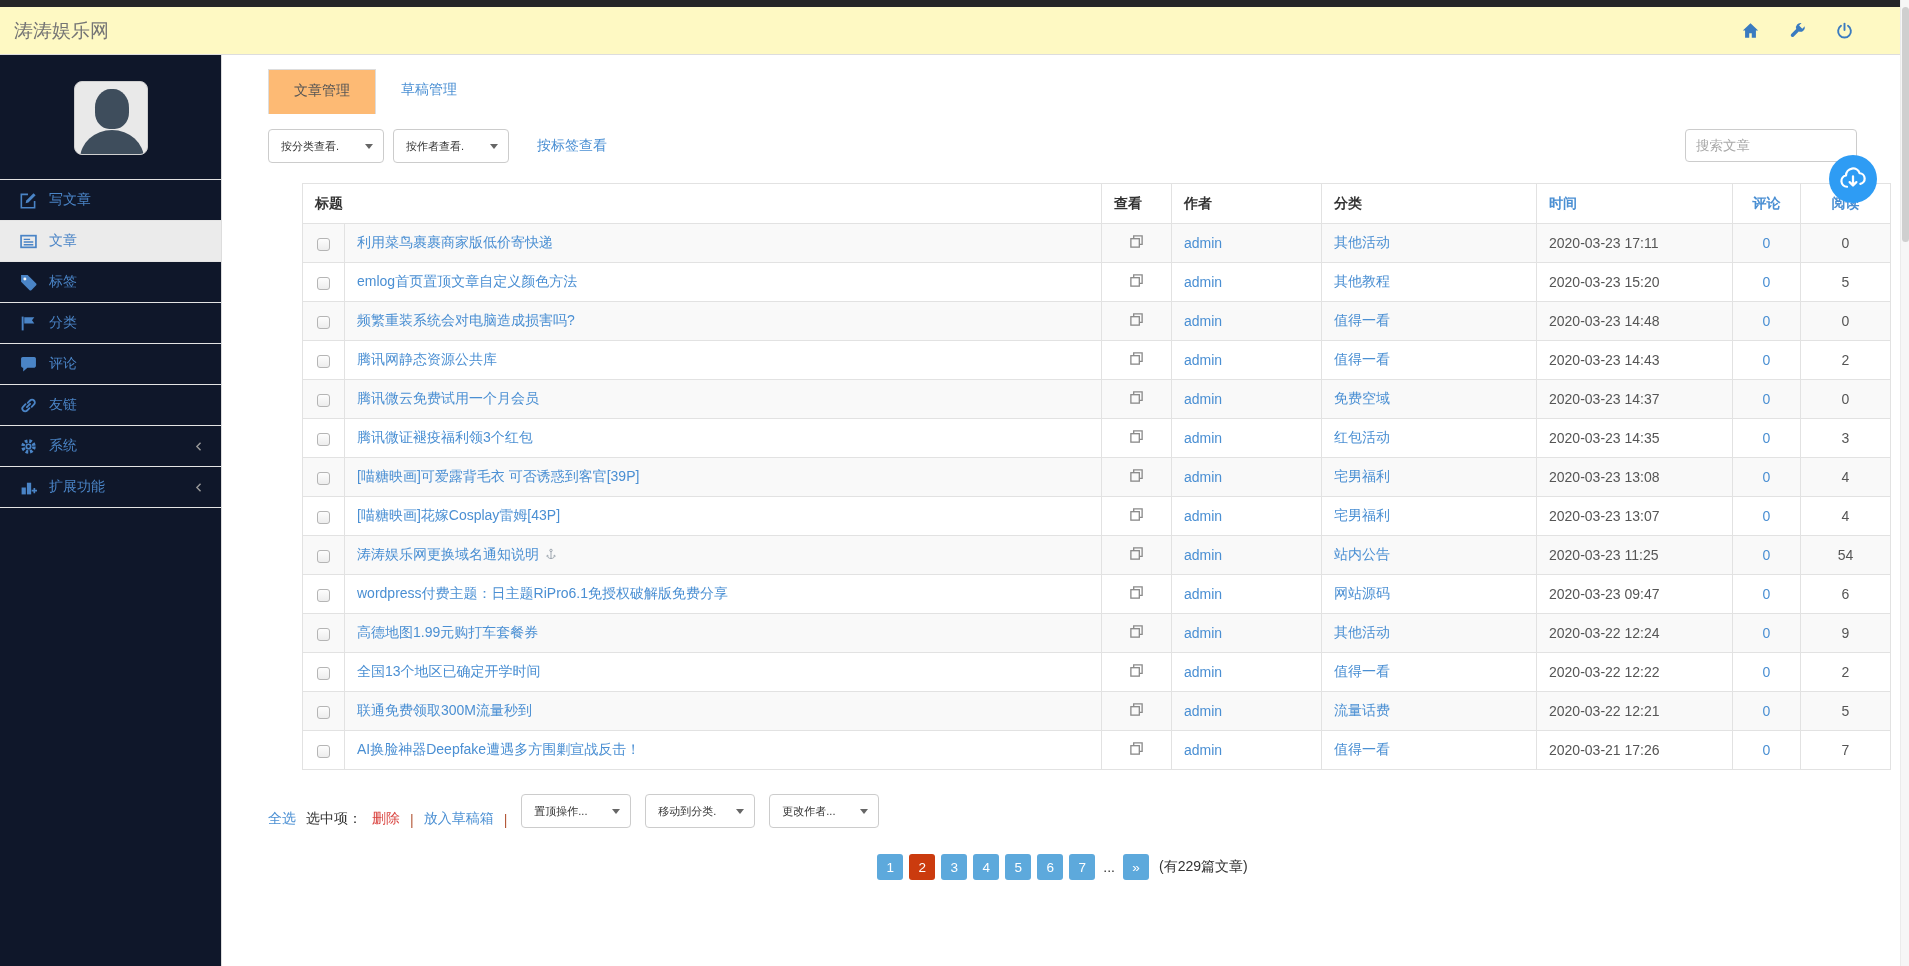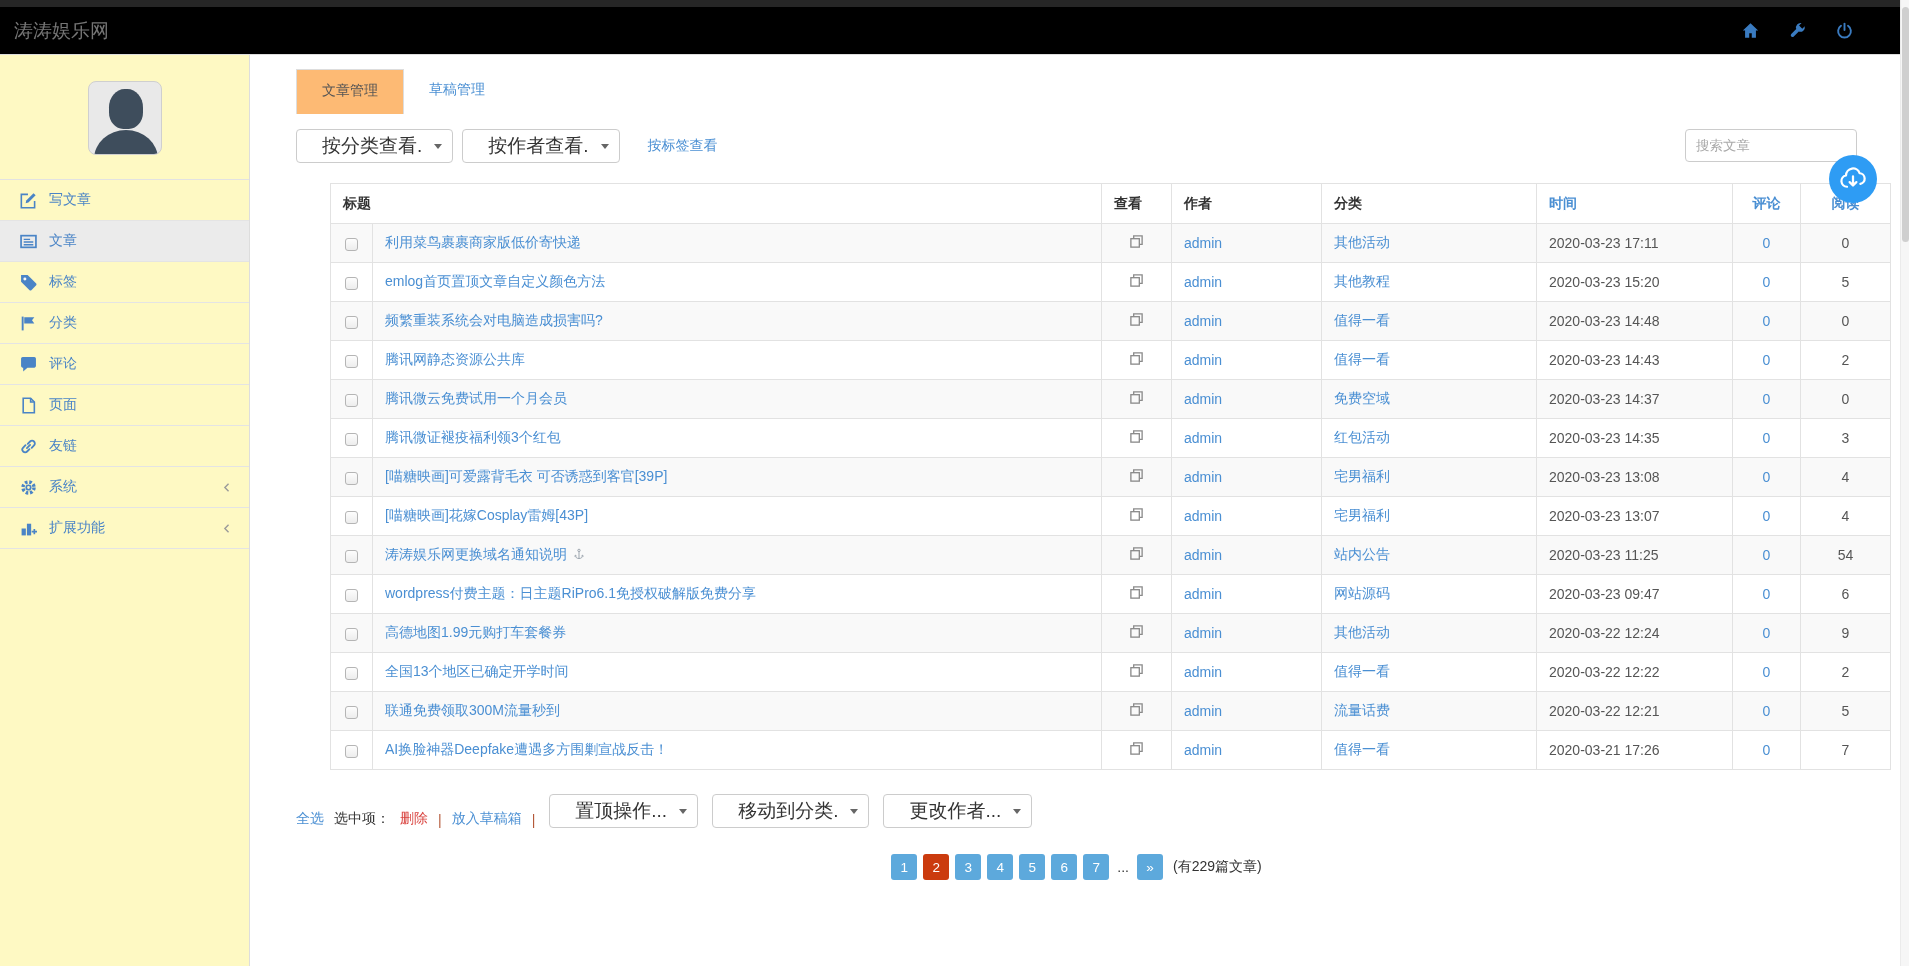--- a/index.html
+++ b/index.html
@@ -7,30 +7,30 @@
     --red:#d9433f; --fab:#2e9cf4; --border:#e2e2e2;
   }
   *{box-sizing:border-box;}
   html,body{margin:0;padding:0;}
   body{width:1909px;height:966px;position:relative;overflow:hidden;background:#fff;
        font-family:"Liberation Sans", sans-serif;}
   svg{display:block;}
 
   
   .topstrip{height:7px;background:#262626;}
-  .topbar{height:48px;background:#000000;border-bottom:1px solid #ddd;display:flex;align-items:center;
+  .topbar{height:48px;background:#fef9c3;border-bottom:1px solid #ddd;display:flex;align-items:center;
           padding:0 56px 0 14px;}
   .site-title{font-size:19px;color:#757575;flex:1;}
   .top-actions{display:flex;gap:30px;align-items:center;}
   .top-action{cursor:pointer;color:#3a7bc0;}
   .top-action svg{width:17px;height:17px;}
 
   
   .layout{display:flex;height:911px;}
-  .sidebar{width:250px;flex:none;background:#fef9c3;border-right:1px solid #ddd;}
+  .sidebar{width:222px;flex:none;background:#0f172a;border-right:1px solid #ddd;}
   .avatar-wrap{padding:26px 0 24px;display:flex;justify-content:center;border-bottom:1px solid #e2e2e2;}
   .avatar{width:74px;height:74px;border-radius:8px;border:1px solid #cfcfcf;background:#e9e9e9;
           position:relative;overflow:hidden;}
   .avatar::before{content:'';position:absolute;width:34px;height:40px;background:#3e4d5c;
           border-radius:46% 46% 42% 42%;left:20px;top:7px;}
   .avatar::after{content:'';position:absolute;width:64px;height:32px;background:#3e4d5c;
           border-radius:52% 52% 0 0 / 95% 95% 0 0;left:5px;bottom:-8px;}
   .side-item{height:41px;display:flex;align-items:center;padding:0 16px 0 20px;
           border-bottom:1px solid #e4e4e4;color:var(--sideblue);font-size:14px;cursor:pointer;}
   .side-item.active{background:#ebebeb;}
@@ -42,21 +42,21 @@
   
   .main{flex:1;padding:14px 52px 0 46px;position:relative;background:#fff;}
   .tabs{display:flex;height:45px;margin-bottom:15px;align-items:stretch;}
   .tab{padding:12px 25px 0;font-size:14px;}
   .tab.active{background:#fdba74;border:1px solid #ddd;border-bottom:none;color:#555;}
   .tab.inactive{color:var(--blue);cursor:pointer;}
 
   .filter-row{display:flex;align-items:center;gap:9px;margin-bottom:20px;position:relative;height:34px;}
   .select{height:34px;min-width:116px;border:1px solid #ccc;border-radius:4px;background:#fff;
           display:inline-flex;align-items:center;justify-content:space-between;
-          padding:0 10px 0 25px;font-size:19px;color:#333;cursor:pointer;}
+          padding:0 10px 0 12px;font-size:11px;color:#333;cursor:pointer;}
   .caret{width:0;height:0;border-left:4px solid transparent;border-right:4px solid transparent;
           border-top:5px solid #666;margin-left:12px;}
   .tag-link{color:var(--blue);font-size:14px;margin-left:19px;cursor:pointer;}
   .search-input{position:absolute;right:0;top:0;width:172px;height:33px;border:1px solid #ccc;
           border-radius:4px;padding:0 10px;font-size:13.5px;color:#333;outline:none;
           font-family:"Liberation Sans", sans-serif;}
   .search-input::placeholder{color:#a9a9a9;}
 
   table.articles{width:100%;border-collapse:collapse;font-size:14px;background:#fff;margin-left:34px;}
   .articles th,.articles td{border:1px solid var(--border);}
@@ -168,30 +168,20 @@
     <span class="label">分类</span>
 
   </div>
         <div class="side-item">
     <span class="icon">
             <svg viewBox="0 0 16 16" fill="currentColor">
               <path d="M1 2.5C1 1.7 1.7 1 2.5 1h11c.8 0 1.5.7 1.5 1.5v7c0 .8-.7 1.5-1.5 1.5H7l-4 3.5V11H2.5C1.7 11 1 10.3 1 9.5z"></path>
             </svg>
           </span>
     <span class="label">评论</span>
-
-  </div>
-        <div class="side-item">
-    <span class="icon">
-            <svg viewBox="0 0 16 16" fill="none" stroke="currentColor" stroke-width="1.5">
-              <path d="M3 1.2h7l3.5 3.5v10.1H3z"></path>
-              <path d="M10 1.2v3.5h3.5"></path>
-            </svg>
-          </span>
-    <span class="label">页面</span>
 
   </div>
         <div class="side-item">
     <span class="icon">
             <svg viewBox="0 0 16 16" fill="none" stroke="currentColor" stroke-width="1.7" stroke-linecap="round">
               <path d="M6.5 9.5l3-3"></path>
               <path d="M5.2 6.8L3 9a2.6 2.6 0 0 0 3.7 3.7l2.2-2.2"></path>
               <path d="M7.3 5.5l2.2-2.2A2.6 2.6 0 0 1 13.2 7L11 9.2"></path>
             </svg>
           </span>

